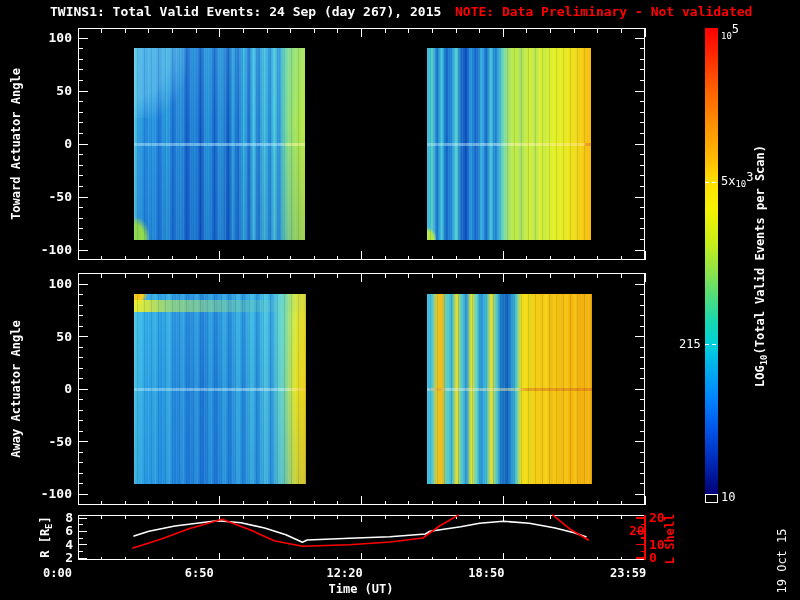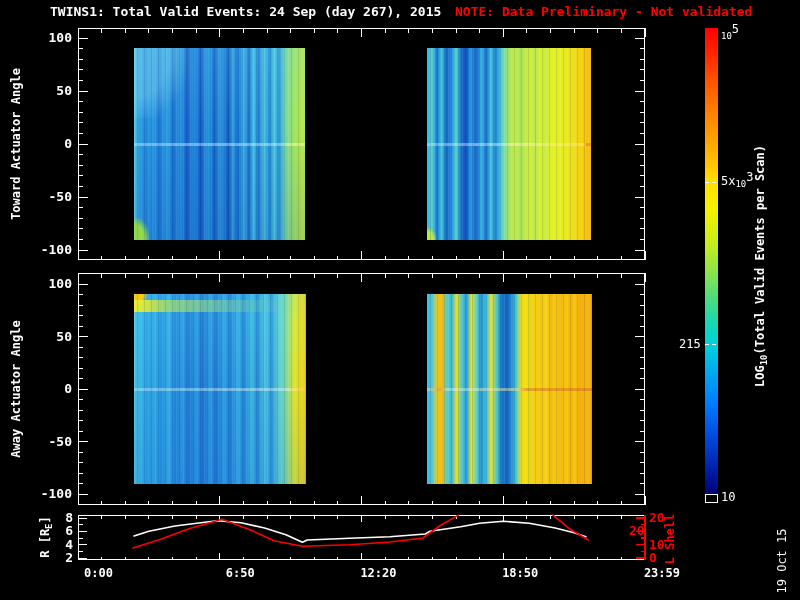--- a/index.html
+++ b/index.html
@@ -13,21 +13,21 @@
   #axes-svg{position:absolute;left:0;top:0;z-index:2;}
   #labels-layer{z-index:3;pointer-events:none;}
   .block{position:absolute;}
   .block::after{content:"";position:absolute;inset:0;
     background:repeating-linear-gradient(90deg, rgba(255,255,255,0.08) 0 1px, rgba(0,0,0,0) 1px 3px,
                rgba(0,25,90,0.12) 3px 4px, rgba(0,0,0,0) 4px 7px);}
   .feat{position:absolute;}
   .tick-lb{position:absolute;font-size:13px;font-weight:bold;line-height:14px;white-space:nowrap;}
   .tick-lb.right-al{text-align:right;}
   .tick-lb.red{color:#f00;}
-  .xlab{position:absolute;width:70px;text-align:right;font-size:12px;font-weight:bold;line-height:14px;}
+  .xlab{position:absolute;width:70px;text-align:left;font-size:12px;font-weight:bold;line-height:14px;}
   .vlabel{position:absolute;transform:translate(-50%,-50%) rotate(-90deg);white-space:nowrap;
           font-size:12px;font-weight:bold;line-height:13px;}
   .vlabel.red{color:#f00;}
   .sub{font-size:9px;position:relative;top:3px;}
   .cb-tick{position:absolute;font-size:12px;font-weight:normal;line-height:14px;white-space:nowrap;color:#fff;}
   .cbb{font-size:9px;position:relative;top:2px;}
   .cbe{font-size:12px;position:relative;top:-4px;}
   #time-label{position:absolute;left:261px;top:582px;width:200px;text-align:center;
               font-size:12px;font-weight:bold;}
 </style>
@@ -366,20 +366,21 @@
     </div>
     <div class="vlabel red" style="left:670px;top:539px;">
       <span>L Shell</span>
     </div>
     <div class="vlabel" style="left:761px;top:266px;">
       <span>LOG</span><span class="sub">10</span><span>(Total Valid Events per Scan)</span>
     </div>
     <div class="vlabel" style="left:782px;top:561px;font-weight:normal;">
       <span>19 Oct 15</span>
     </div>
+    <div id="time-label">Time (UT)</div>
   <span class="tick-lb right-al" style="right: 728px; top: 31px;">100</span>
       <span class="tick-lb right-al" style="right: 728px; top: 84px;">50</span>
       <span class="tick-lb right-al" style="right: 728px; top: 137px;">0</span>
       <span class="tick-lb right-al" style="right: 728px; top: 190px;">-50</span>
       <span class="tick-lb right-al" style="right: 728px; top: 243px;">-100</span>
       <span class="tick-lb right-al" style="right: 728px; top: 277px;">100</span>
       <span class="tick-lb right-al" style="right: 728px; top: 329.5px;">50</span>
       <span class="tick-lb right-al" style="right: 728px; top: 382px;">0</span>
       <span class="tick-lb right-al" style="right: 728px; top: 434.5px;">-50</span>
       <span class="tick-lb right-al" style="right: 728px; top: 487px;">-100</span>

